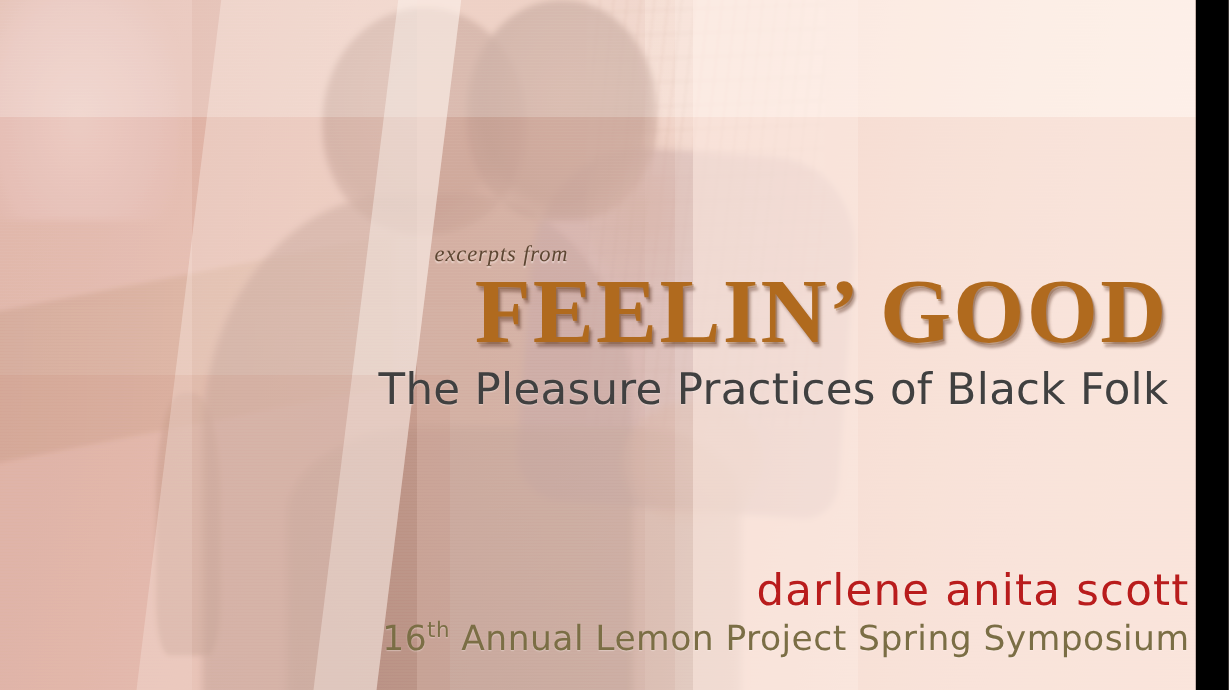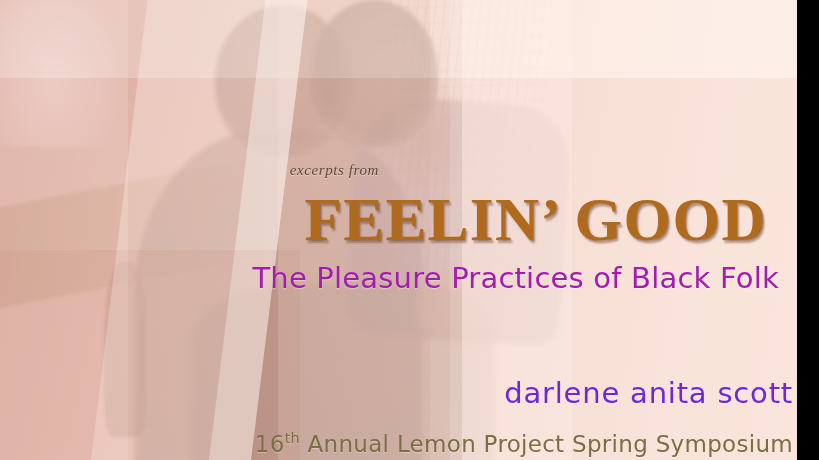--- a/index.html
+++ b/index.html
@@ -295,64 +295,64 @@
   }
 
   .maintitle {
     font-family: "Liberation Serif", serif;
     font-weight: 700;
     font-size: 61px;
     line-height: .96;
     letter-spacing: 1.5px;
     color: #b06a1e;
     display: block;
-    margin: 12px;
+    margin: 0;
     white-space: nowrap;
     text-shadow:
       2px 3px 2px rgba(92,56,38,.42),
       1px 1px 0 rgba(140,86,30,.30);
   }
 
   .subtitle {
     font-family: "DejaVu Sans", sans-serif;
     font-weight: 400;
     font-size: 29px;
     line-height: 1.16;
     letter-spacing: .2px;
-    color: #a21caf;
+    color: #404040;
     display: block;
     margin: 4px 0 0 0;
     white-space: nowrap;
     text-shadow: 0 1px 1px rgba(255,250,247,.40);
   }
 
   .byline {
     position: absolute;
     left: 0;
     top: 378px;
     width: 793px;
     text-align: right;
   }
   .speaker {
     font-family: "DejaVu Sans", sans-serif;
     font-size: 29px;
     letter-spacing: .8px;
-    color: #6d28d9;
+    color: #b91c1c;
     display: block;
     line-height: 1.1;
     text-shadow: 0 1px 1px rgba(255,250,247,.38);
   }
   .event {
     font-family: "DejaVu Sans", sans-serif;
     font-size: 23px;
     letter-spacing: .3px;
     color: #7b6e45;
     display: block;
     line-height: 1.25;
-    margin-top: 20px;
+    margin-top: 2px;
     text-shadow: 0 1px 1px rgba(255,250,247,.38);
   }
   .event sup {
     font-size: .62em;
     vertical-align: super;
     line-height: 0;
   }
 </style>
 </head>
 <body>

